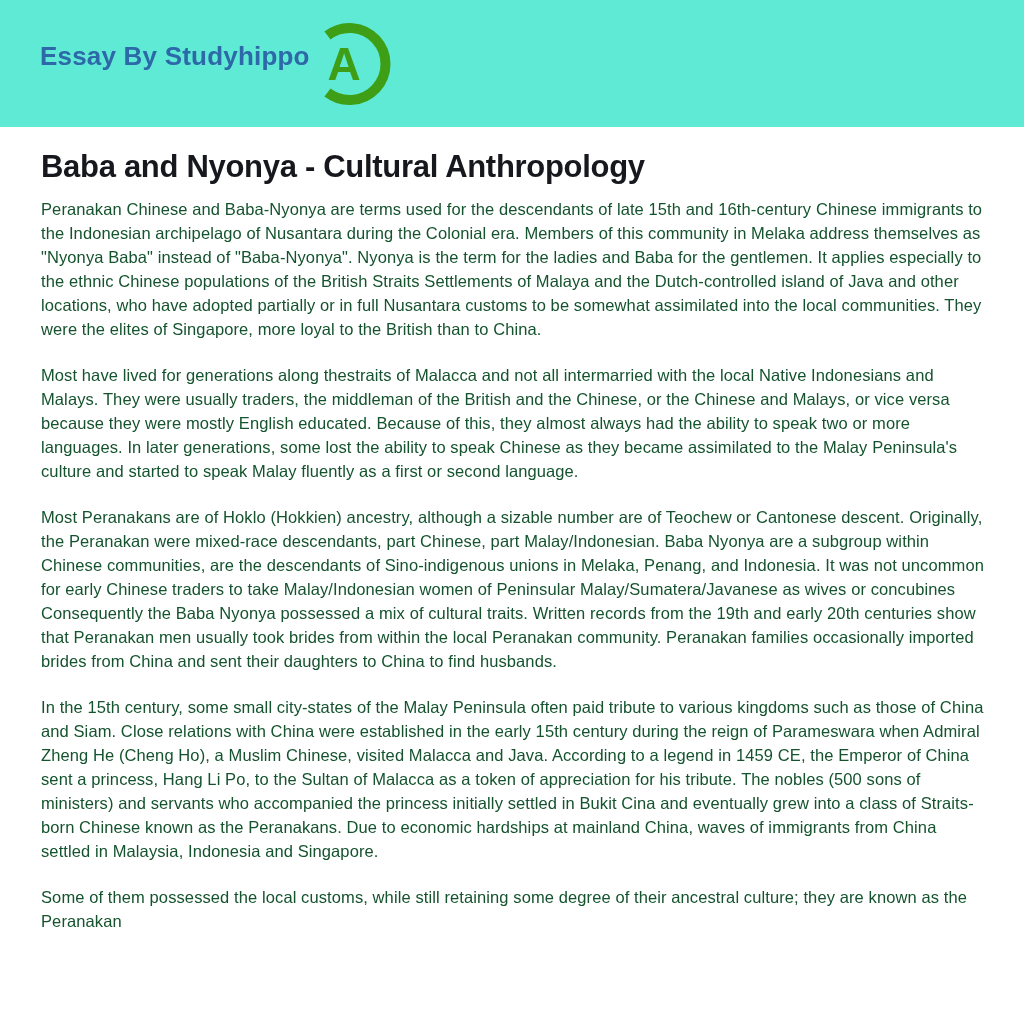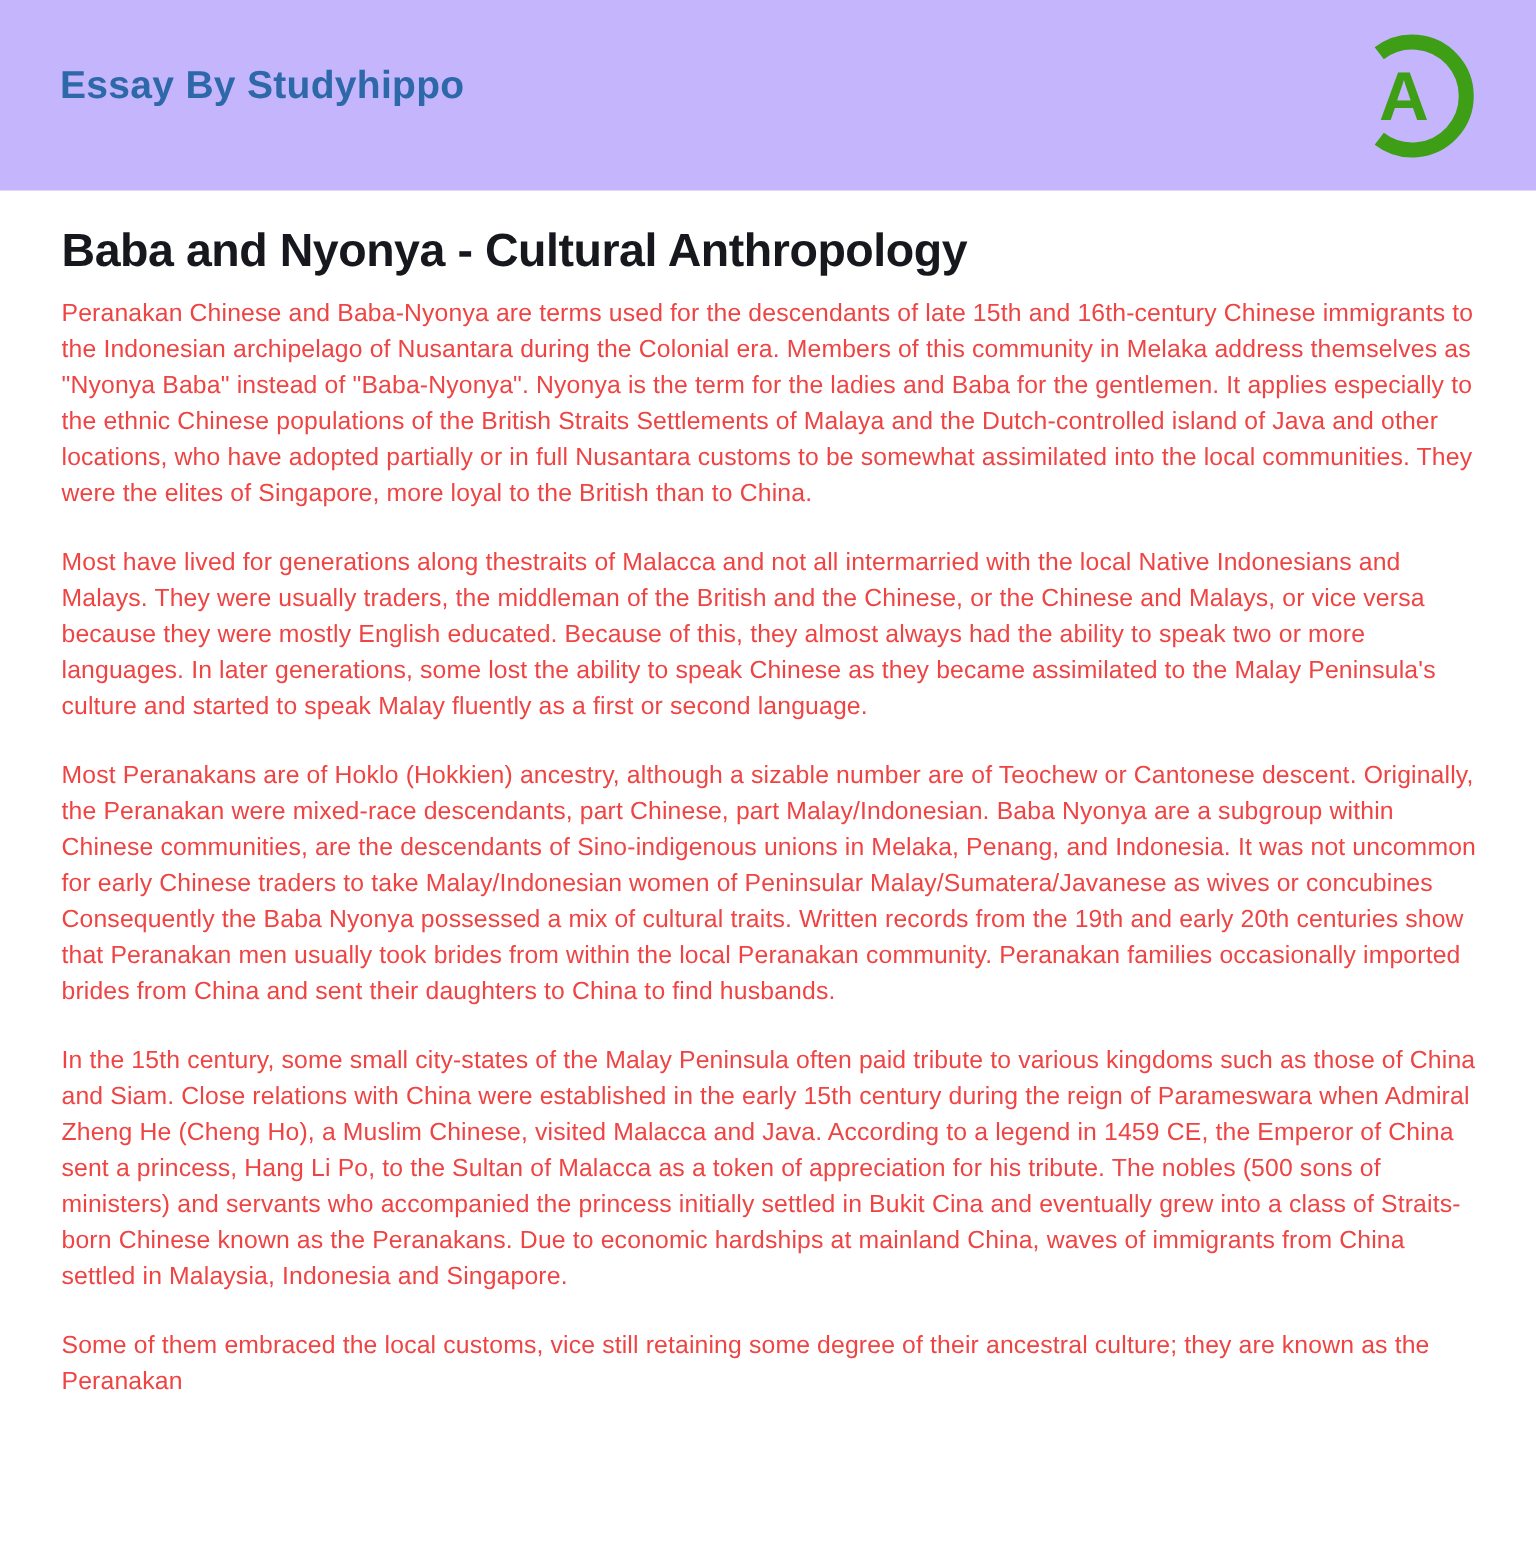--- a/index.html
+++ b/index.html
@@ -8,25 +8,24 @@
     background: #ffffff;
     font-family: "Liberation Sans", "DejaVu Sans", sans-serif;
   }
   .page {
     width: 1024px;
     min-height: 1035px;
     background: #ffffff;
   }
   
   .header {
-    background: #c4b5fd;
+    background: #5eead4;
     height: 127px;
     display: flex;
     align-items: center;
-    justify-content: space-between;
     padding: 0 40px 0 40px;
   }
   .header-text { display: flex; flex-direction: column; }
   .site-title {
     color: #2d68a8;
     font-size: 26px;
     font-weight: 700;
     letter-spacing: 0.2px;
     margin-bottom: 14px;
   }
@@ -42,21 +41,21 @@
     padding: 22px 40px 0 41px;
   }
   .article-title {
     color: #16181d;
     font-size: 31px;
     font-weight: 700;
     letter-spacing: -0.3px;
     margin-bottom: 12px;
   }
   .article-body p {
-    color: #ef4444;
+    color: #14532d;
     font-size: 16.5px;
     line-height: 24px;
     margin-bottom: 22px;
     letter-spacing: 0.1px;
   }
 </style>
 </head>
 <body>
 
 <div class="page">
@@ -75,17 +74,17 @@
   </div>
 
   <div class="content">
     <h1 class="article-title">Baba and Nyonya - Cultural Anthropology</h1>
 
     <div class="article-body">
       <p>Peranakan Chinese and Baba-Nyonya are terms used for the descendants of late 15th and 16th-century Chinese immigrants to the Indonesian archipelago of Nusantara during the Colonial era. Members of this community in Melaka address themselves as "Nyonya Baba" instead of "Baba-Nyonya". Nyonya is the term for the ladies and Baba for the gentlemen. It applies especially to the ethnic Chinese populations of the British Straits Settlements of Malaya and the Dutch-controlled island of Java and other locations, who have adopted partially or in full Nusantara customs to be somewhat assimilated into the local communities. They were the elites of Singapore, more loyal to the British than to China.</p>
       <p>Most have lived for generations along thestraits of Malacca and not all intermarried with the local Native Indonesians and Malays. They were usually traders, the middleman of the British and the Chinese, or the Chinese and Malays, or vice versa because they were mostly English educated. Because of this, they almost always had the ability to speak two or more languages. In later generations, some lost the ability to speak Chinese as they became assimilated to the Malay Peninsula's culture and started to speak Malay fluently as a first or second language.</p>
       <p>Most Peranakans are of Hoklo (Hokkien) ancestry, although a sizable number are of Teochew or Cantonese descent. Originally, the Peranakan were mixed-race descendants, part Chinese, part Malay/Indonesian. Baba Nyonya are a subgroup within Chinese communities, are the descendants of Sino-indigenous unions in Melaka, Penang, and Indonesia. It was not uncommon for early Chinese traders to take Malay/Indonesian women of Peninsular Malay/Sumatera/Javanese as wives or concubines Consequently the Baba Nyonya possessed a mix of cultural traits. Written records from the 19th and early 20th centuries show that Peranakan men usually took brides from within the local Peranakan community. Peranakan families occasionally imported brides from China and sent their daughters to China to find husbands.</p>
       <p>In the 15th century, some small city-states of the Malay Peninsula often paid tribute to various kingdoms such as those of China and Siam. Close relations with China were established in the early 15th century during the reign of Parameswara when Admiral Zheng He (Cheng Ho), a Muslim Chinese, visited Malacca and Java. According to a legend in 1459 CE, the Emperor of China sent a princess, Hang Li Po, to the Sultan of Malacca as a token of appreciation for his tribute. The nobles (500 sons of ministers) and servants who accompanied the princess initially settled in Bukit Cina and eventually grew into a class of Straits-born Chinese known as the Peranakans. Due to economic hardships at mainland China, waves of immigrants from China settled in Malaysia, Indonesia and Singapore.</p>
-      <p>Some of them embraced the local customs, vice still retaining some degree of their ancestral culture; they are known as the Peranakan</p>
+      <p>Some of them possessed the local customs, while still retaining some degree of their ancestral culture; they are known as the Peranakan</p>
     </div>
   </div>
 
 </div>
 
 </body></html>

